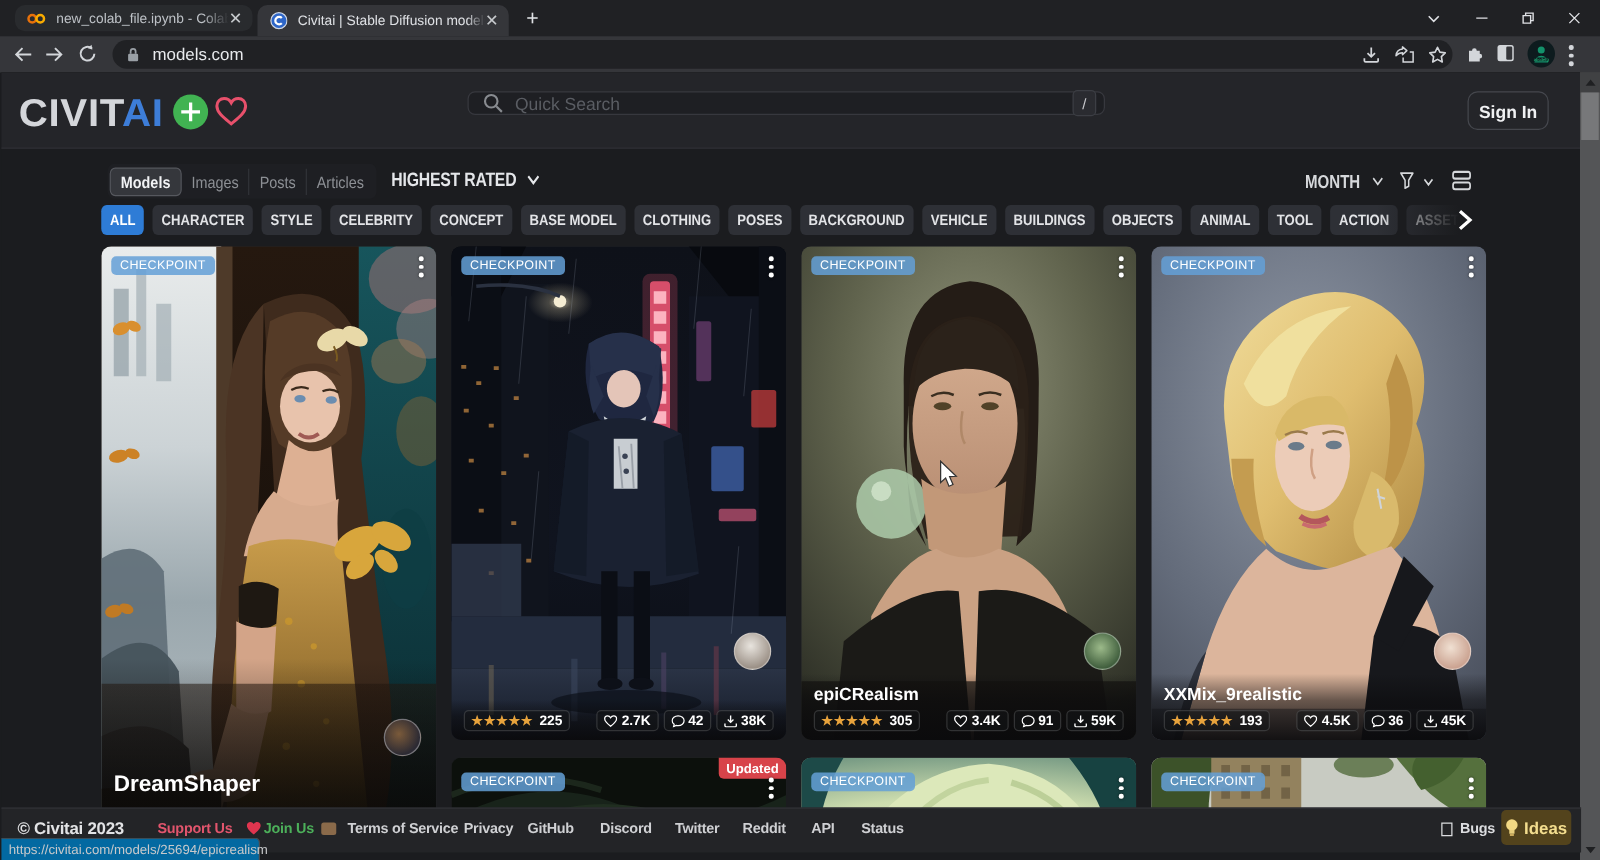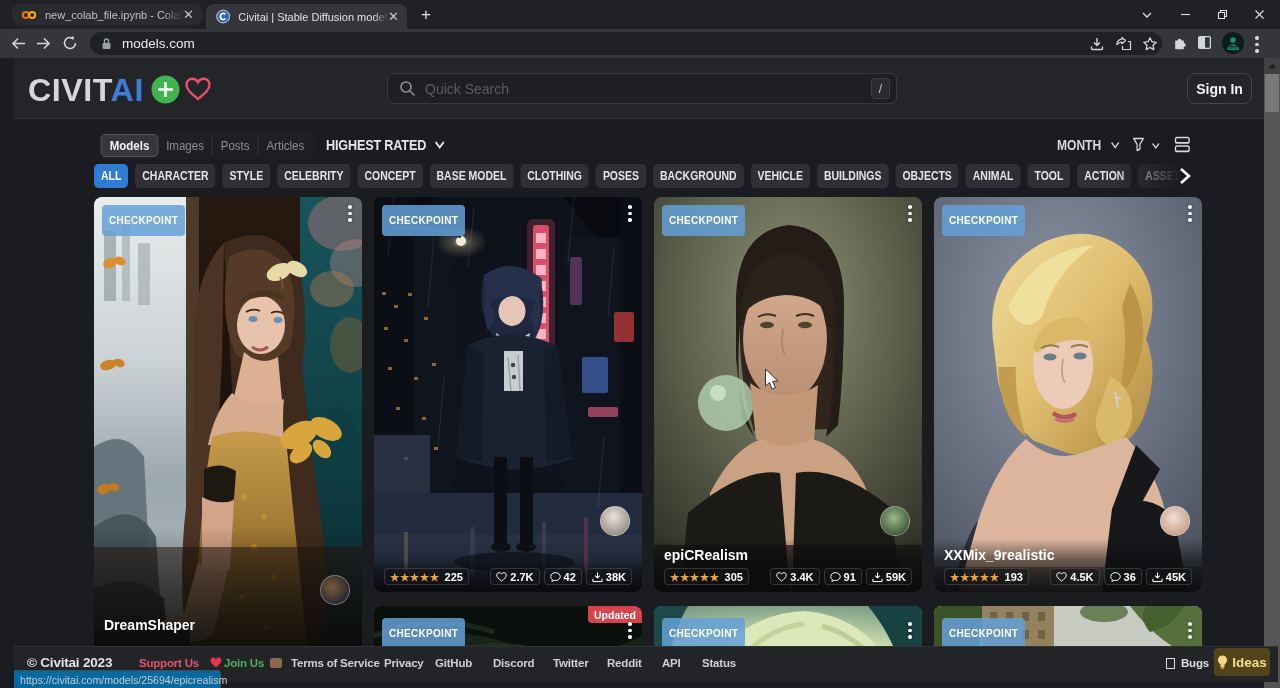--- a/index.html
+++ b/index.html
@@ -14,49 +14,49 @@
   .tabx { margin-left:auto; margin-right:8px; font-size:13px; color:#c6c9cc; }
   #newtab { position:absolute; left:416px; top:5px; width:20px; height:20px; color:#dfe1e5; font-size:17px; text-align:center; line-height:19px; }
   .winbtn { position:absolute; top:0; height:29px; width:40px; color:#dfe1e5; display:flex; align-items:center; justify-content:center; }
 
   #toolbar { position:absolute; left:0; top:29px; width:1280px; height:29px; background:#35363a; }
   .navic { position:absolute; top:6px; color:#d3d6da; }
   #omnibox { position:absolute; left:90px; top:3px; width:1072px; height:23px; border-radius:12px; background:#202124; display:flex; align-items:center; }
   #omnibox .url { color:#e8eaed; font-size:13.5px; margin-left:9px; }
 
   
-  #page { position:absolute; left:14px; top:58px; width:1264px; height:630px; background:#1b1c1f; overflow:hidden; }
+  #page { position:absolute; left:1px; top:58px; width:1264px; height:630px; background:#1b1c1f; overflow:hidden; }
   #siteheader { position:absolute; left:0; top:0; width:1264px; height:61px; background:#242529; border-bottom:1px solid #2e2f34; }
 
   
   #scroll { position:absolute; left:1264px; top:58px; width:16px; height:630px; background:#545557; }
   #scroll .btn { position:absolute; left:0; width:16px; height:16px; background:#404143; display:flex; align-items:center; justify-content:center; }
   #scroll .thumb { position:absolute; left:1px; top:16px; width:14px; height:38px; background:#77787a; }
 
   
   #logo { position:absolute; left:14px; top:15px; font-weight:bold; font-size:31px; letter-spacing:0.5px; color:#d4d6da; transform-origin:left center; }
-  #searchbar { position:absolute; left:373px; top:15px; width:510px; height:31px; background:#1e1f23; border:1px solid #37383e; border-radius:6px; display:flex; align-items:center; }
+  #searchbar { position:absolute; left:373px; top:15px; width:510px; height:19px; background:#1e1f23; border:1px solid #37383e; border-radius:6px; display:flex; align-items:center; }
   #signin { position:absolute; left:1173px; top:15px; width:65px; height:31px; border:1px solid #45474d; border-radius:8px; color:#f0f1f3; font-size:14px; font-weight:bold; display:flex; align-items:center; justify-content:center; background:#242529; }
 
   
   #seg { position:absolute; left:85px; top:73px; height:28px; background:#1e1f23; border-radius:6px; display:flex; align-items:center; padding:2px; font-size:13px; color:#8d9095; transform-origin:left center; }
   #seg .item { padding:3px 9px; }
   #seg .active { background:#35373c; border:1px solid #56585e; border-radius:5px; color:#f2f3f5; font-weight:bold; }
   #hr { position:absolute; left:312px; top:78px; color:#e4e6e9; font-weight:bold; font-size:15.5px; letter-spacing:-0.2px; transform-origin:left center; white-space:nowrap; }
   #monthrow { position:absolute; left:1043px; top:78px; color:#d6d8db; font-weight:bold; font-size:15px; transform-origin:left center; white-space:nowrap; }
 
   
   #chips { position:absolute; left:80px; top:106px; display:flex; gap:8px; transform-origin:left center; }
   .chip { height:24px; border-radius:5px; background:#2e3036; color:#e3e4e7; font-size:12px; font-weight:bold; display:flex; align-items:center; padding:0 8px; white-space:nowrap; }
   .chip.blue { background:#2e7cd6; color:#fff; }
 
   
   .card { position:absolute; width:268px; border-radius:8px; overflow:hidden; background:#242529; }
   .card svg.img { position:absolute; left:0; top:0; }
-  .badge { position:absolute; left:8px; top:8px; height:31px; background:rgba(100,160,215,0.85); color:#fff; font-size:10px; font-weight:bold; letter-spacing:0.3px; border-radius:4px; display:flex; align-items:center; padding:0 7px; }
+  .badge { position:absolute; left:8px; top:8px; height:15px; background:rgba(100,160,215,0.85); color:#fff; font-size:10px; font-weight:normal; letter-spacing:0.3px; border-radius:4px; display:flex; align-items:center; padding:0 7px; }
   .dots { position:absolute; right:10px; top:8px; width:4px; }
   .dots i { display:block; width:3.5px; height:3.5px; border-radius:50%; background:#fff; margin-bottom:3px; box-shadow:0 0 2px rgba(0,0,0,.7); }
   .cardbot { position:absolute; left:0; right:0; bottom:0; padding:8px 10px 7px; background:linear-gradient(to top, rgba(10,10,12,.92), rgba(10,10,12,.55) 60%, rgba(10,10,12,0)); }
   .ctitle { color:#fff; font-size:14px; font-weight:bold; margin-bottom:5px; }
   .crow { display:flex; justify-content:space-between; }
   .pill { height:17px; background:rgba(20,21,24,.55); border:1px solid rgba(255,255,255,.14); border-radius:4px; display:flex; align-items:center; padding:0 5px; color:#fff; font-size:11px; font-weight:bold; gap:3px; }
   .stars { color:#e8a33c; font-size:10.5px; letter-spacing:0.5px; margin-right:2px; }
   .pgroup { display:flex; gap:4px; }
   .avatar { position:absolute; width:30px; height:30px; border-radius:50%; border:1px solid rgba(255,255,255,.35); }
 
@@ -315,21 +315,21 @@
           </linearGradient>
         <rect x="0" y="330" width="268" height="130" fill="url(#c1sh)"></rect>
       </svg>
       <div class="badge">CHECKPOINT</div>
       <div class="dots">
           <i></i>
           <i></i>
           <i></i>
         </div>
       <div class="avatar" style="left:226px;top:378px;background:radial-gradient(circle at 40% 40%, #7a5a3a, #2c2a33 70%)"></div>
-      <div style="position:absolute;left:10px;top:420px;color:#fff;font-size:14px;font-weight:bold">DreamShaper</div>
+      <div style="position:absolute;left:10px;top:420px;color:#fff;font-size:18px;font-weight:bold">DreamShaper</div>
       <div class="crow" style="position:absolute;left:10px;right:13px;top:452px">
         <div class="pill"><span class="stars">★★★★★</span>326</div>
       </div>
     </div>
 
     <div class="card" style="left:360px;top:139px;height:395px">
       <svg class="img" width="268" height="395" viewBox="0 0 268 395">
         <defs>
           <linearGradient id="c2bg" x1="0" y1="0" x2="0" y2="1">
               <stop offset="0" stop-color="#0e1119"></stop>

